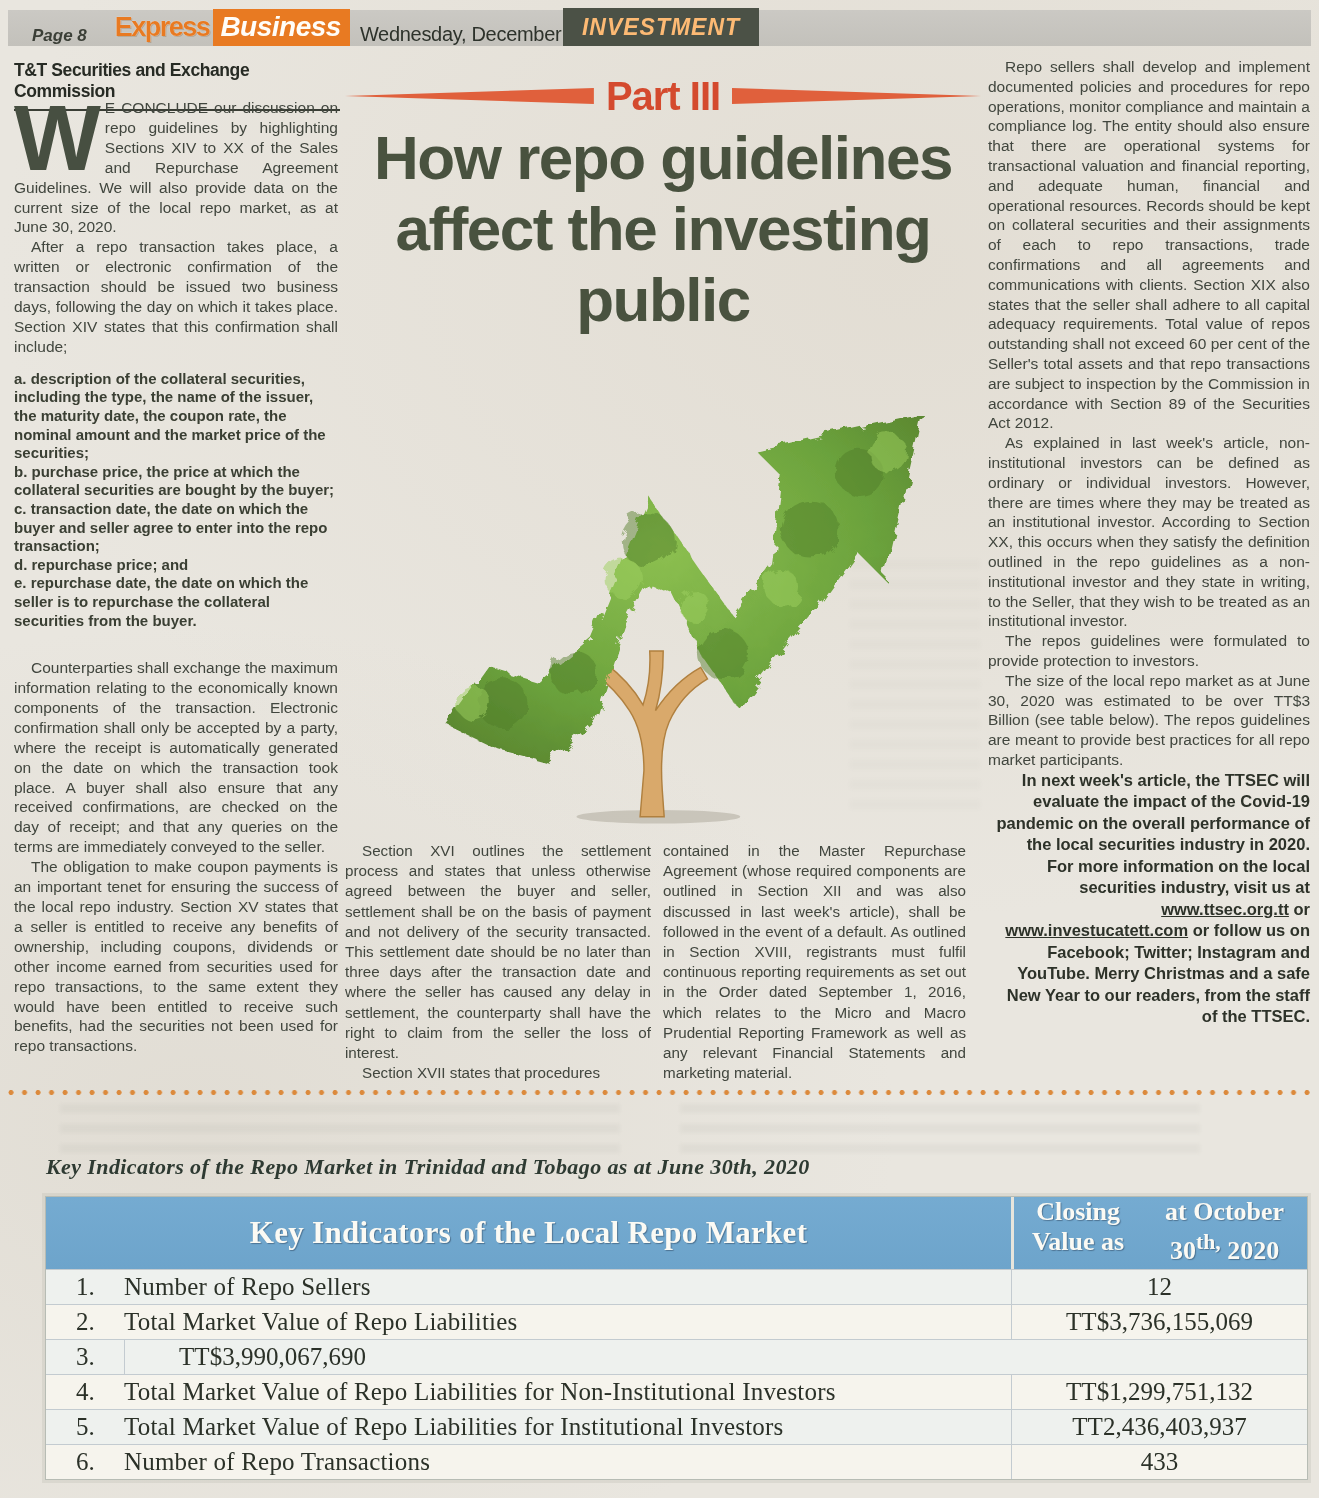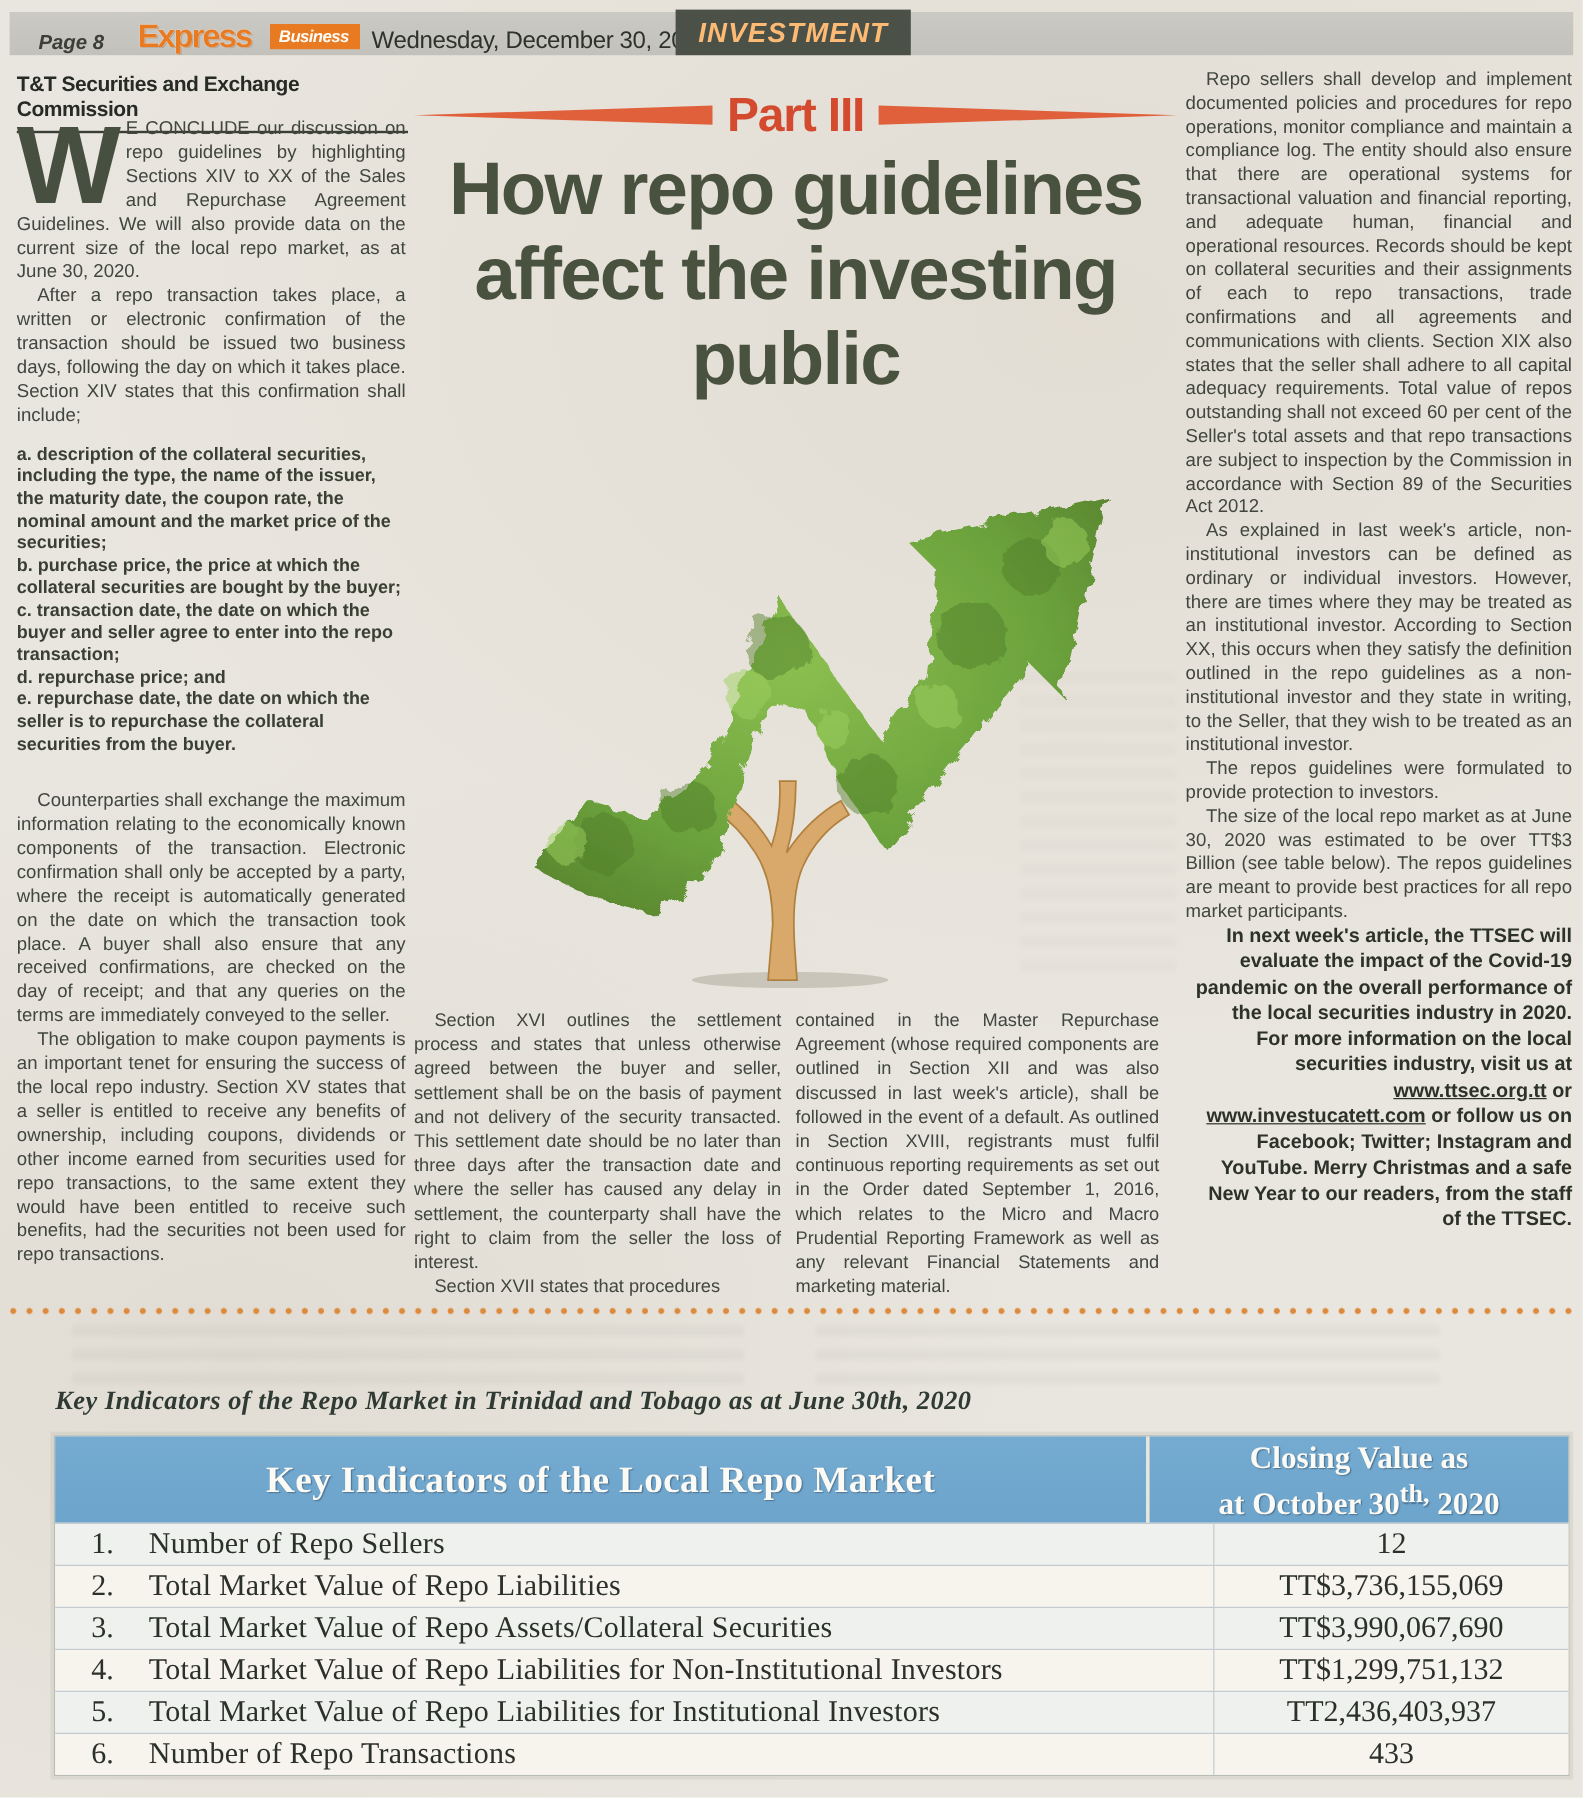--- a/index.html
+++ b/index.html
@@ -20,21 +20,21 @@
   .topbar{
     position:absolute; left:8px; top:10px; width:1303px; height:36px;
     background:linear-gradient(#cbc9c4,#c3c1bb);
     display:flex; align-items:flex-end;
   }
   .pagenum{ margin-left:24px; font-style:italic; font-weight:bold; font-size:17px; color:#3b3f37; }
   .logo{ display:flex; align-items:center; margin-left:28px; }
   .logo-express{ color:#e87a22; font-weight:900; font-size:27px; letter-spacing:-1.5px;
      text-shadow:0 0 1px #fff, 1px 1px 0 rgba(120,60,0,.25); }
   .logo-business{ background:#e87a22; color:#fffdf8; font-style:italic; font-weight:bold;
-     font-size:14px; padding:2px 9px 3px 7px; margin-left:16px; letter-spacing:-0.5px; }
+     font-size:28px; padding:2px 9px 3px 7px; margin-left:4px; letter-spacing:-0.5px; }
   .edition-date{ margin-left:10px; font-size:20px; font-weight:500; color:#2d322b; letter-spacing:-0.3px; }
   .section-badge{
     position:absolute; left:555px; top:-2px; width:196px; height:38px;
     background:#4b5146; color:#fdba74; font-style:italic; font-weight:bold;
     font-size:23px; letter-spacing:1px;
     display:flex; align-items:center; justify-content:center;
   }
   
   .byline{
     position:absolute; left:14px; top:60px; width:326px;
@@ -92,23 +92,23 @@
   .repo-table{
     position:absolute; left:45px; top:1196px; width:1263px;
     background:#f4f2ea; border:1px solid #b7bcb4;
     font-family:"Liberation Serif", serif; color:#2b3128;
     box-shadow:0 0 0 3px rgba(180,178,168,.25);
   }
   .thead{ display:flex; background:linear-gradient(#75abd1,#6da4cb); height:72px; color:#fbfaf4; }
   .th-left{ flex:1; display:flex; align-items:center; justify-content:center;
     font-size:31px; font-weight:bold; letter-spacing:0.3px;
     text-shadow:1px 1px 1px rgba(50,75,100,.55);border-radius:18px; }
-  .th-right{ width:352px; border-left:3px solid #e7e5dc; text-align:center;
+  .th-right{ width:296px; border-left:3px solid #e7e5dc; text-align:center;
     font-size:26px; font-weight:bold; line-height:30px;
-    display:flex; flex-direction:column; justify-content:flex-end;
+    display:flex; flex-direction:row; justify-content:flex-end;
     text-shadow:1px 1px 1px rgba(50,75,100,.55); }
   .trow{ display:flex; align-items:stretch; height:35px; border-top:1px solid #c3cbd0;
     font-size:25px; }
   .trow:nth-child(odd){ background:#f6f4ed; }
   .trow:nth-child(even){ background:#eef1ee; }
   .td-num{ width:78px; padding-left:30px; display:flex; align-items:center; }
   .td-label{ flex:1; display:flex; align-items:center; letter-spacing:0.2px; }
   .td-value{ width:296px; border-left:1px solid #c3cbd0; display:flex;
     align-items:center; justify-content:center; }
 </style>
@@ -231,21 +231,20 @@
       <div class="td-label">Number of Repo Sellers</div>
       <div class="td-value">12</div>
     </div>
     <div class="trow">
       <div class="td-num">2.</div>
       <div class="td-label">Total Market Value of Repo Liabilities</div>
       <div class="td-value">TT$3,736,155,069</div>
     </div>
     <div class="trow">
       <div class="td-num">3.</div>
-      <div class="td-label">Total Market Value of Repo Assets/Collateral Securities</div>
       <div class="td-value">TT$3,990,067,690</div>
     </div>
     <div class="trow">
       <div class="td-num">4.</div>
       <div class="td-label">Total Market Value of Repo Liabilities for Non-Institutional Investors</div>
       <div class="td-value">TT$1,299,751,132</div>
     </div>
     <div class="trow">
       <div class="td-num">5.</div>
       <div class="td-label">Total Market Value of Repo Liabilities for Institutional Investors</div>

